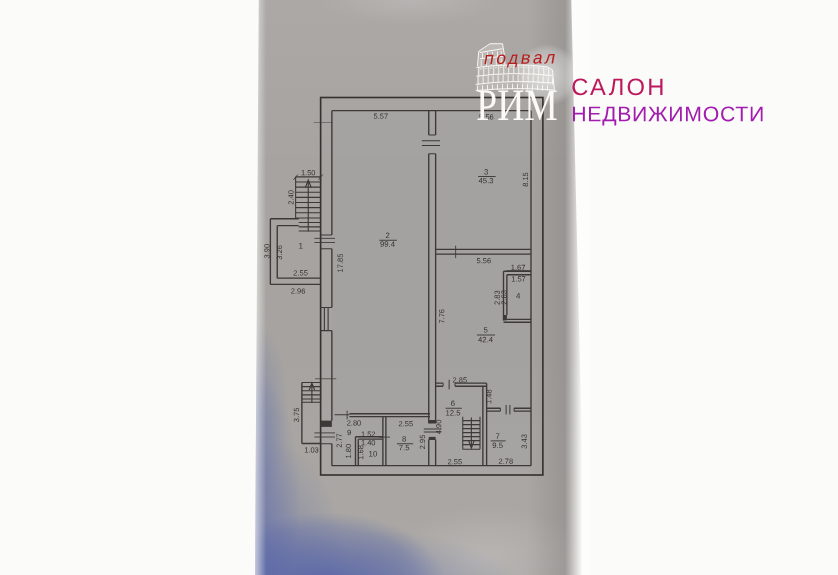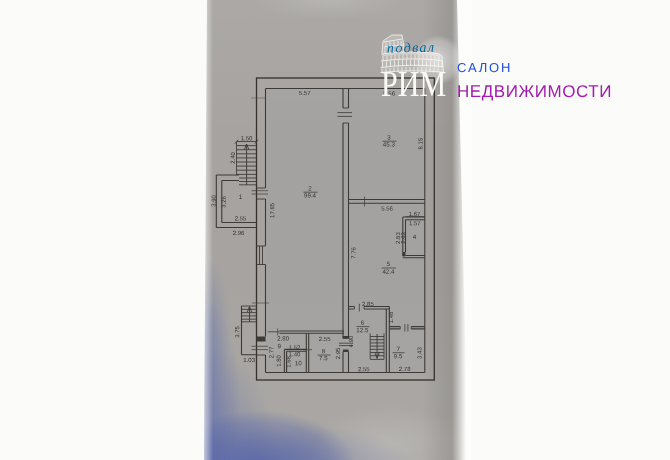--- a/index.html
+++ b/index.html
@@ -259,21 +259,21 @@
   <path d="M2.5 29.5 V35.3 M6.5 29.1 V35 M10.5 28.7 V34.6 M14.5 28.4 V34.3 M18.5 28.1 V34 M22.5 27.9 V33.8 M26.5 27.8 V33.7 M30.5 27.8 V33.6 M34.5 27.8 V33.7 M38.5 27.9 V33.8 M42.5 28.1 V34 M46.5 28.4 V34.2 M50.5 28.7 V34.5 M54.5 29.1 V34.9 M58.5 29.5 V35.3 M62 30 V35.6" stroke-width="0.7"></path>
 
   <path d="M2 36.5 V40.8 M6 36.2 V40.5 M10 35.9 V40.2 M14 35.6 V40 M18 35.3 V39.8 M22 35.1 V39.6 M26 35 V39.5 M30 35 V39.4 M34 35 V39.5 M38 35.1 V39.6 M42 35.3 V39.8 M46 35.5 V40 M50 35.8 V40.2 M54 36.1 V40.5 M58 36.5 V40.8" stroke-width="0.7"></path>
 
   <path d="M4 23.5 q1 -1.2 2 0 M8 23.1 q1 -1.2 2 0 M12 22.7 q1 -1.2 2 0 M16 22.4 q1 -1.2 2 0 M20 22.2 q1 -1.2 2 0 M24 22 q1 -1.2 2 0 M28 21.9 q1 -1.2 2 0 M32 21.9 q1 -1.2 2 0 M36 22 q1 -1.2 2 0 M40 22.2 q1 -1.2 2 0 M44 22.4 q1 -1.2 2 0 M48 22.7 q1 -1.2 2 0 M52 23.1 q1 -1.2 2 0 M56 23.5 q1 -1.2 2 0" stroke-width="0.6"></path>
 
   <path d="M62 24 L62.5 30 L63.5 40"></path>
 </g>
 </svg>
 
-<div class="abs" style="left:387px;top:39.5px;width:60px;height:18px;color:#0369a1;font-family:Liberation Serif, serif;font-style:italic;font-size:14px;letter-spacing:1.4px;transform:rotate(-0.8deg);">подвал</div>
+<div class="abs" style="left:387px;top:39.5px;width:60px;height:18px;color:#b91c1c;font-family:Liberation Mono, monospace;font-style:italic;font-size:14px;letter-spacing:1.4px;transform:rotate(-0.8deg);">подвал</div>
 
 <div class="abs" style="left:381px;top:65.8px;width:90px;height:37px;color:#fcfaf6;font-family:'Liberation Serif',serif;font-size:36px;line-height:36px;letter-spacing:0px;transform:scaleX(0.835);transform-origin:0 0;">РИМ</div>
 
-<div class="abs" style="left:457px;top:60px;color:#1d4ed8;font-size:13px;letter-spacing:1.8px;transform:rotate(0.05deg);">САЛОН</div>
+<div class="abs" style="left:457px;top:60px;color:#be185d;font-size:19px;letter-spacing:1.8px;transform:rotate(0.05deg);">САЛОН</div>
 
 <div class="abs" style="left:457px;top:81.5px;color:#a21caf;font-size:17px;letter-spacing:0.55px;transform:rotate(0.05deg);">НЕДВИЖИМОСТИ</div>
 
 </div>
 
 </body></html>

